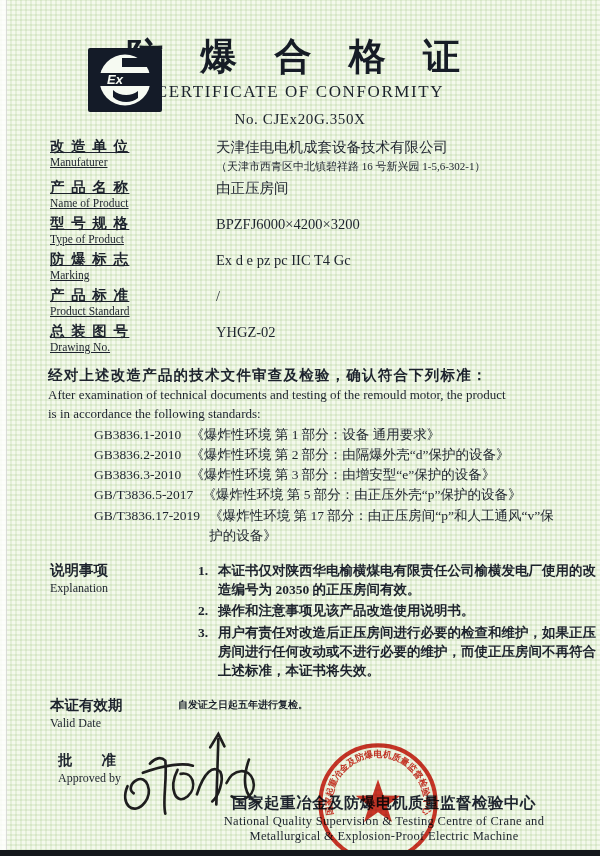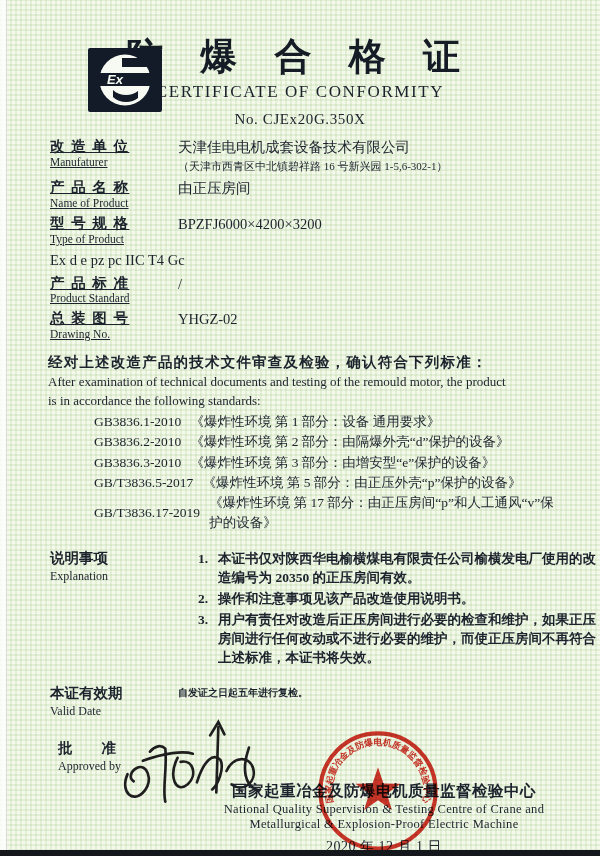--- a/index.html
+++ b/index.html
@@ -24,30 +24,30 @@
   .title{ font-size:37px; font-weight:bold; letter-spacing:14px; line-height:1.15; color:#161c26; }
   .subtitle{ font-size:17px; letter-spacing:1.6px; margin-top:3px; color:#1a212b; }
   .cert-no{ font-size:15px; margin-top:9px; letter-spacing:.6px; }
 
   
   .fields{ margin:6px 0 0 50px; }
   .field{ display:flex; margin-bottom:5px; }
   .flabel{ width:128px; flex:none;text-decoration:underline; }
   .flabel .cn{ font-size:14.5px; font-weight:bold; letter-spacing:1.5px; line-height:1.15; }
   .flabel .en{ font-size:11.5px; line-height:1.15; margin-top:1px; }
-  .fvalue{ padding-top:1px; }
+  .fvalue{ padding-top:1px;padding-left:38px; }
   .fvalue .v{ font-size:14.5px; line-height:1.2; }
   .fvalue .v2{ font-size:11px; margin-top:3px; }
 
   
   .review{ margin:12px 0 0 48px; width:515px; }
   .review-head{ font-size:14.5px; font-weight:bold; letter-spacing:1.2px; }
   .review-en{ font-size:13px; line-height:1.3; margin-top:2px; }
   .standards{ margin:2px 0 0 46px; }
-  .standard{ display:flex; font-size:13.5px; line-height:1.5;align-items:center; }
+  .standard{ display:flex; font-size:13.5px; line-height:1.5; }
   .standard .code{ white-space:nowrap; margin-right:9px; }
 
   
   .explain{ display:flex; margin:15px 0 0 50px; }
   .explain .elabel{ width:148px; flex:none; }
   .explain .elabel .cn{ font-size:14.5px; font-weight:bold; }
   .explain .elabel .en{ font-size:12px; margin-top:1px; }
   .explain-items{ width:398px; }
   .explain-item{ display:flex; font-size:13.5px; font-weight:600; line-height:1.42; margin-bottom:2px; }
   .explain-item .no{ flex:none; width:17px; margin-right:3px; }
@@ -117,20 +117,24 @@
     <div class="field">
       <div class="flabel">
         <div class="cn">型 号 规 格</div>
         <div class="en">Type of Product</div>
       </div>
       <div class="fvalue">
         <div class="v">BPZFJ6000×4200×3200</div>
       </div>
     </div>
     <div class="field">
+      <div class="flabel">
+        <div class="cn">防 爆 标 志</div>
+        <div class="en">Marking</div>
+      </div>
       <div class="fvalue">
         <div class="v">Ex d e pz pc IIC T4 Gc</div>
       </div>
     </div>
     <div class="field">
       <div class="flabel">
         <div class="cn">产 品 标 准</div>
         <div class="en">Product Standard</div>
       </div>
       <div class="fvalue">

